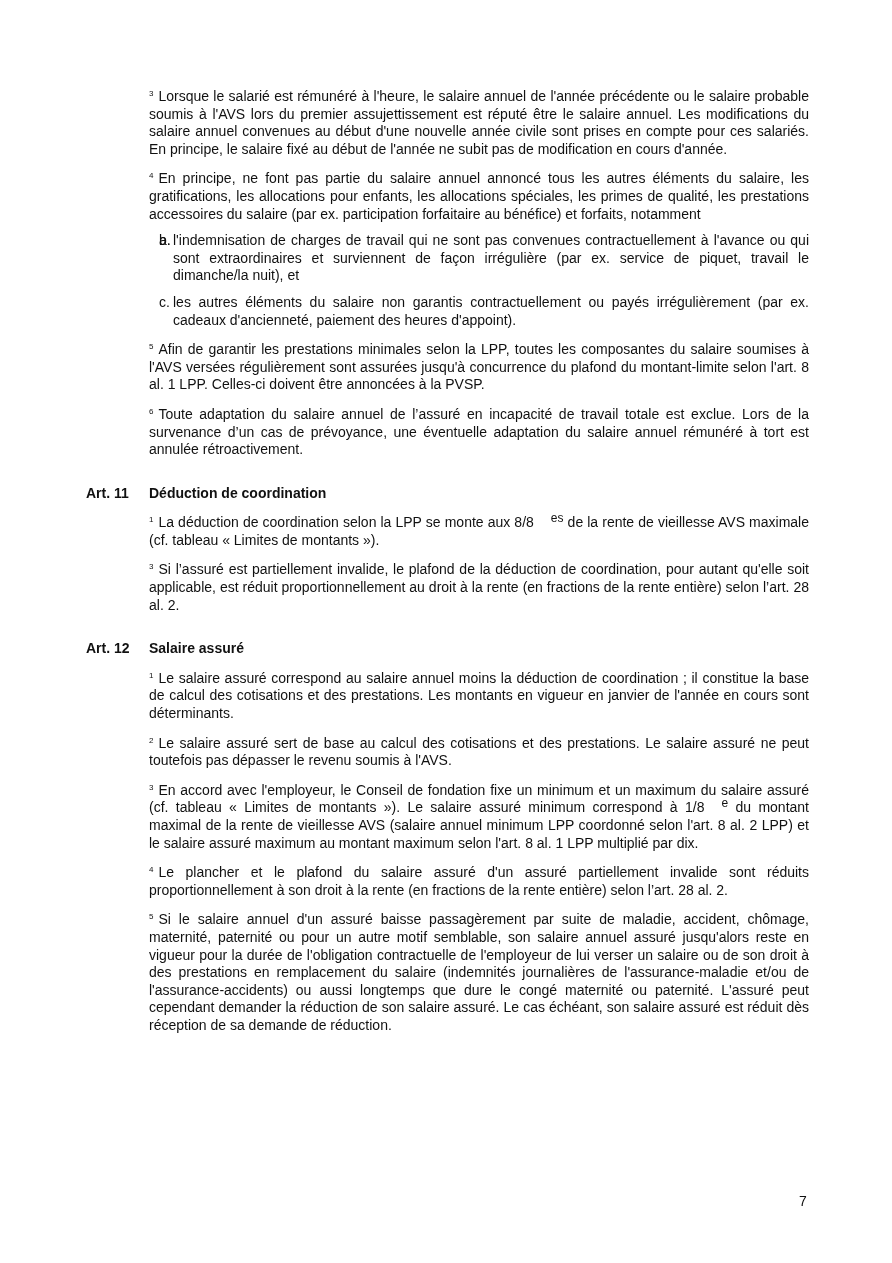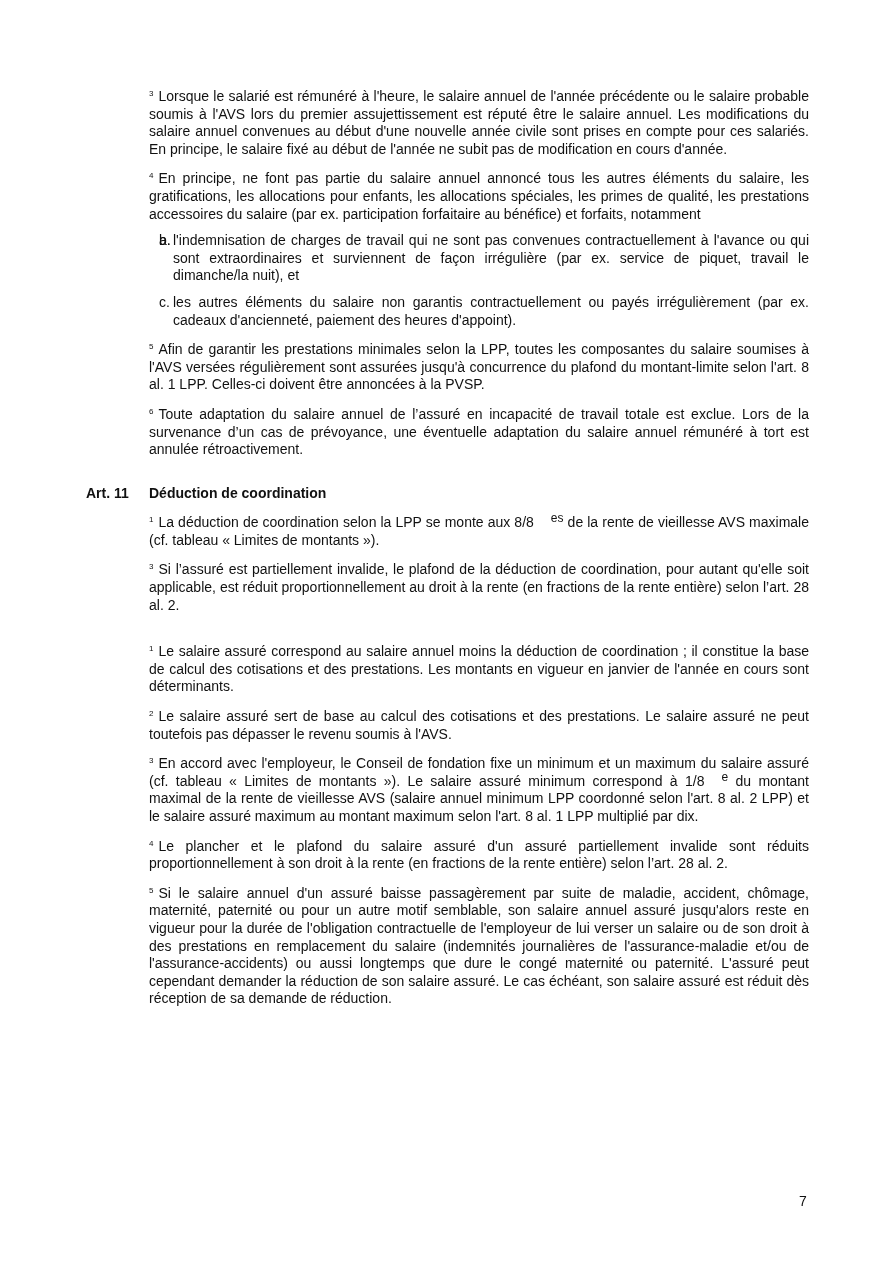--- a/index.html
+++ b/index.html
@@ -44,20 +44,24 @@
     <div class="article" style="margin-top:26px">
       <div class="article-head">
         <span class="article-num">Art. 11</span>
         <span class="article-title">Déduction de coordination</span>
       </div>
       <p class="para"><span class="num">1</span><span>La déduction de coordination selon la LPP se monte aux 8/8</span><sup>es</sup><span> de la rente de vieillesse AVS maximale (cf. tableau « Limites de montants »).</span></p>
       <p class="para"><span class="num">3</span><span>Si l’assuré est partiellement invalide, le plafond de la déduction de coordination, pour autant qu'elle soit applicable, est réduit proportionnellement au droit à la rente (en fractions de la rente entière) selon l’art. 28 al. 2.</span></p>
     </div>
 
     <div class="article" style="margin-top:26px">
+      <div class="article-head">
+        <span class="article-num">Art. 12</span>
+        <span class="article-title">Salaire assuré</span>
+      </div>
       <p class="para"><span class="num">1</span><span>Le salaire assuré correspond au salaire annuel moins la déduction de coordination ; il constitue la base de calcul des cotisations et des prestations. Les montants en vigueur en janvier de l'année en cours sont déterminants.</span></p>
       <p class="para"><span class="num">2</span><span>Le salaire assuré sert de base au calcul des cotisations et des prestations. Le salaire assuré ne peut toutefois pas dépasser le revenu soumis à l'AVS.</span></p>
       <p class="para"><span class="num">3</span><span>En accord avec l'employeur, le Conseil de fondation fixe un minimum et un maximum du salaire assuré (cf. tableau « Limites de montants »). Le salaire assuré minimum correspond à 1/8</span><sup>e</sup><span> du montant maximal de la rente de vieillesse AVS (salaire annuel minimum LPP coordonné selon l'art. 8 al. 2 LPP) et le salaire assuré maximum au montant maximum selon l'art. 8 al. 1 LPP multiplié par dix.</span></p>
       <p class="para"><span class="num">4</span><span>Le plancher et le plafond du salaire assuré d'un assuré partiellement invalide sont réduits proportionnellement à son droit à la rente (en fractions de la rente entière) selon l’art. 28 al. 2.</span></p>
       <p class="para"><span class="num">5</span><span>Si le salaire annuel d'un assuré baisse passagèrement par suite de maladie, accident, chômage, maternité, paternité ou pour un autre motif semblable, son salaire annuel assuré jusqu'alors reste en vigueur pour la durée de l'obligation contractuelle de l'employeur de lui verser un salaire ou de son droit à des prestations en remplacement du salaire (indemnités journalières de l'assurance-maladie et/ou de l'assurance-accidents) ou aussi longtemps que dure le congé maternité ou paternité. L'assuré peut cependant demander la réduction de son salaire assuré. Le cas échéant, son salaire assuré est réduit dès réception de sa demande de réduction.</span></p>
     </div>
 
   </div>
 
   <div class="page-number">7</div>

